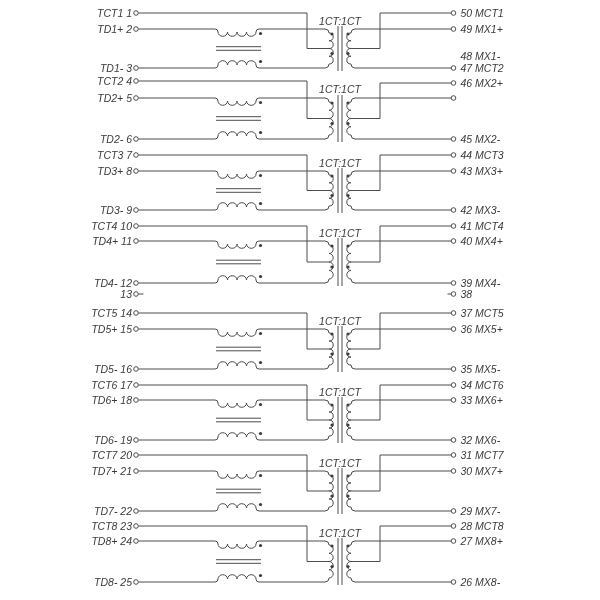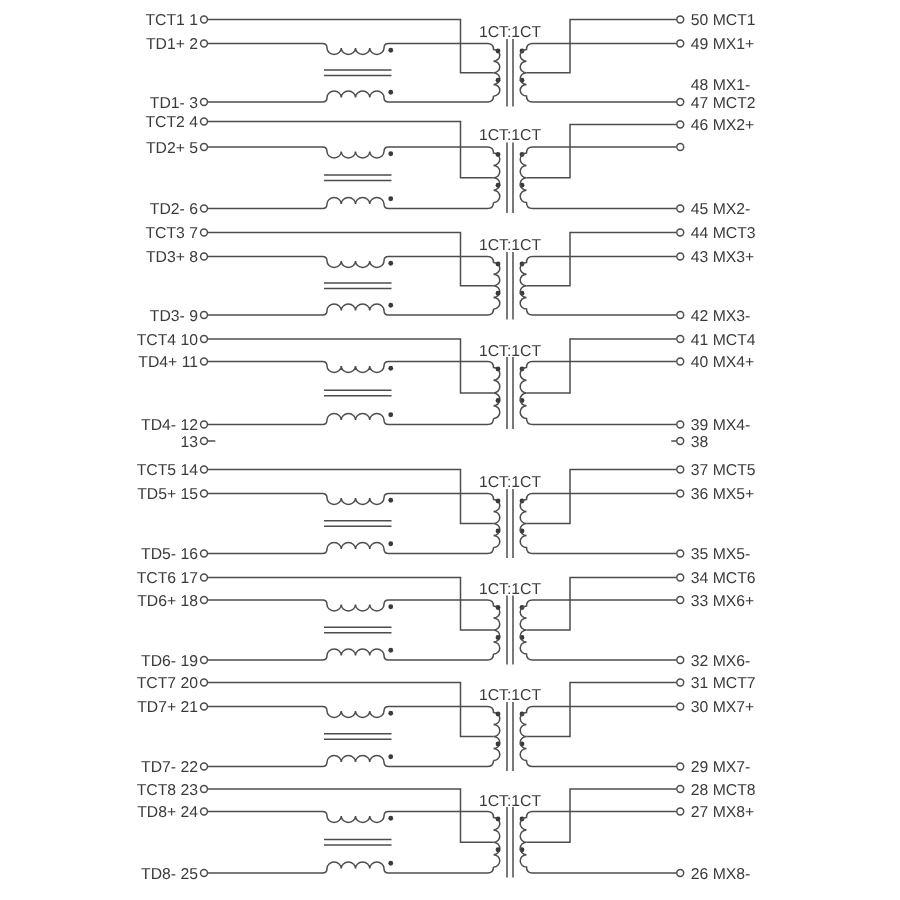--- a/index.html
+++ b/index.html
@@ -8,20 +8,21 @@
     background: #ffffff;
     width: 600px;
     height: 600px;
     overflow: hidden;
   }
   #canvas-wrap {
     position: relative;
     width: 600px;
     height: 600px;
     background: #ffffff;
+    font-style: italic;
   }
   svg text {
     font-family: "Liberation Sans", "DejaVu Sans", sans-serif;
     font-size: 10.5px;
     fill: #3a3a3a;
   }
   svg .wire {
     fill: none;
     stroke: #4d4d4d;
     stroke-width: 1;

